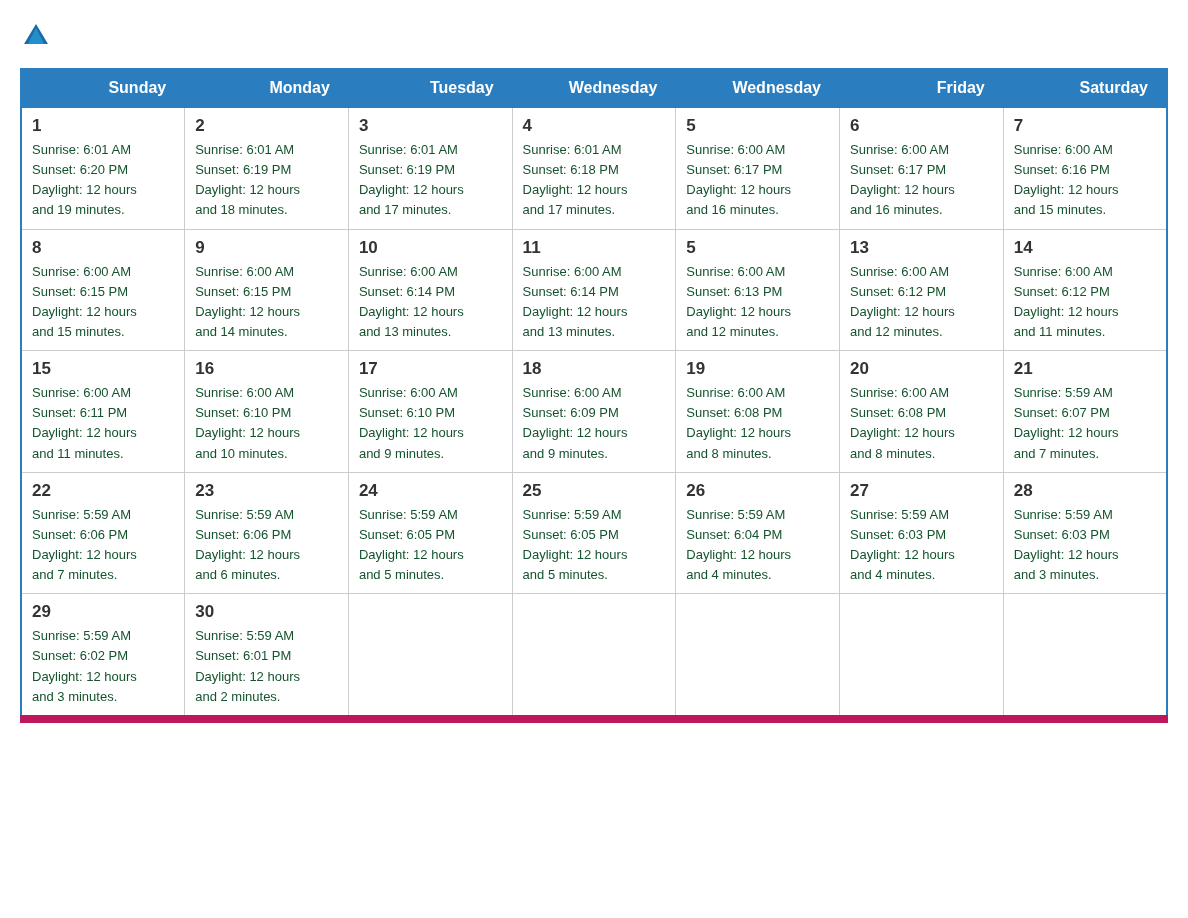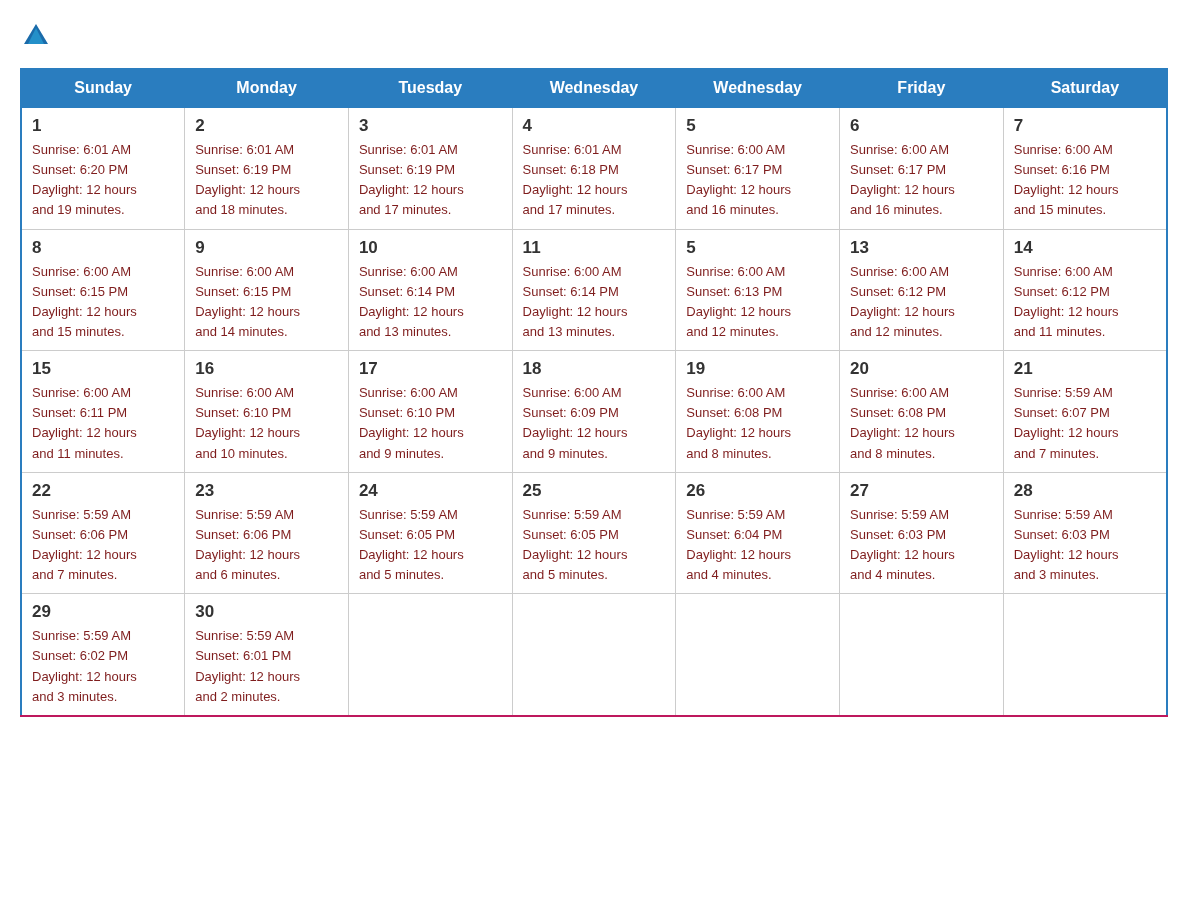--- a/index.html
+++ b/index.html
@@ -58,21 +58,21 @@
     table {
       width: 100%;
       border-collapse: collapse;
     }
     thead tr th {
       background-color: #2a7dbf;
       color: #fff;
       font-size: 16px;
       font-weight: bold;
       padding: 10px 18px;
-      text-align: center;
+      text-align: right;
       border: 1px solid #2a7dbf;
     }
     tbody tr td {
       border: 1px solid #ccc;
       vertical-align: top;
       padding: 8px 10px;
       font-size: 13.5px;
       color: #333;
       width: 14.28%;
       height: 110px;
@@ -85,33 +85,33 @@
     }
     .day-number {
       font-size: 17px;
       font-weight: bold;
       margin-bottom: 4px;
       display: block;
     }
     .day-info {
       font-size: 13px;
       line-height: 1.55;
-      color: #7f1d1d;
+      color: #14532d;
     }
     .empty-cell {
       background: #fff;
     }
     tbody tr td:first-child {
       border-left: 2px solid #2a7dbf;
     }
     tbody tr td:last-child {
       border-right: 2px solid #2a7dbf;
     }
     tbody tr:last-child td {
-      border-bottom: 2px solid #be185d;
+      border-bottom: 8px solid #be185d;
     }
     thead tr th:first-child {
       border-left: 2px solid #2a7dbf;
     }
     thead tr th:last-child {
       border-right: 2px solid #2a7dbf;
     }
   </style>
 </head>
 <body>

